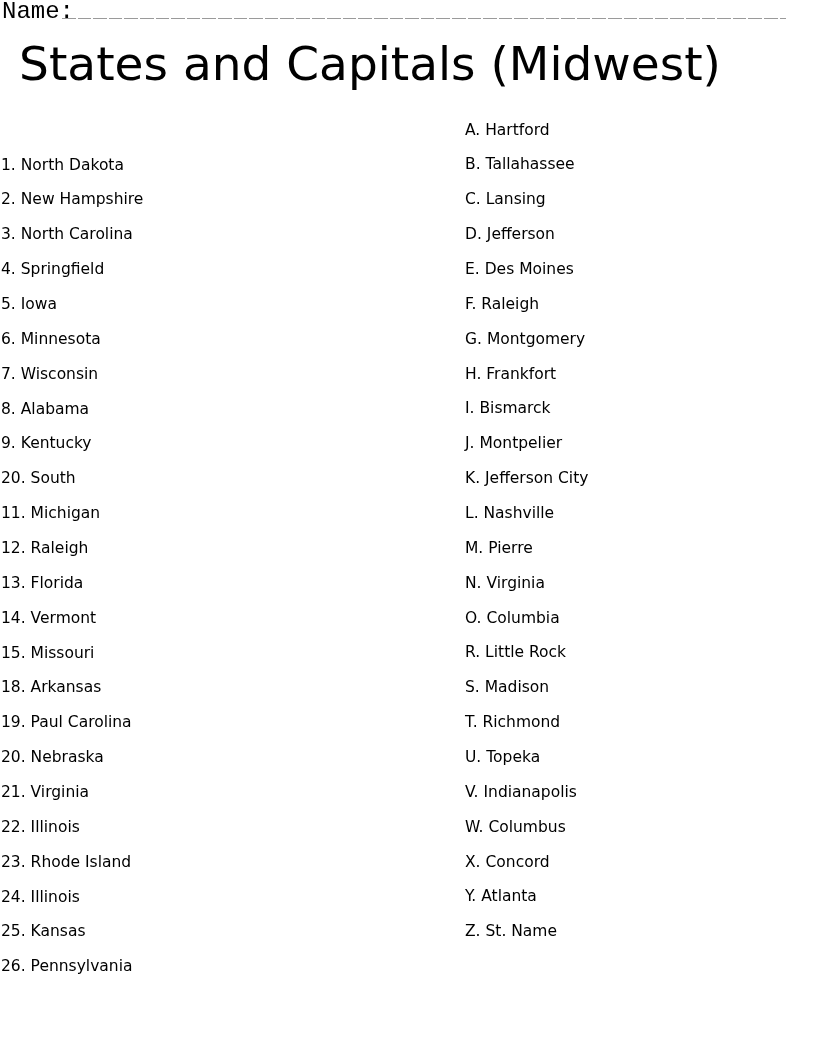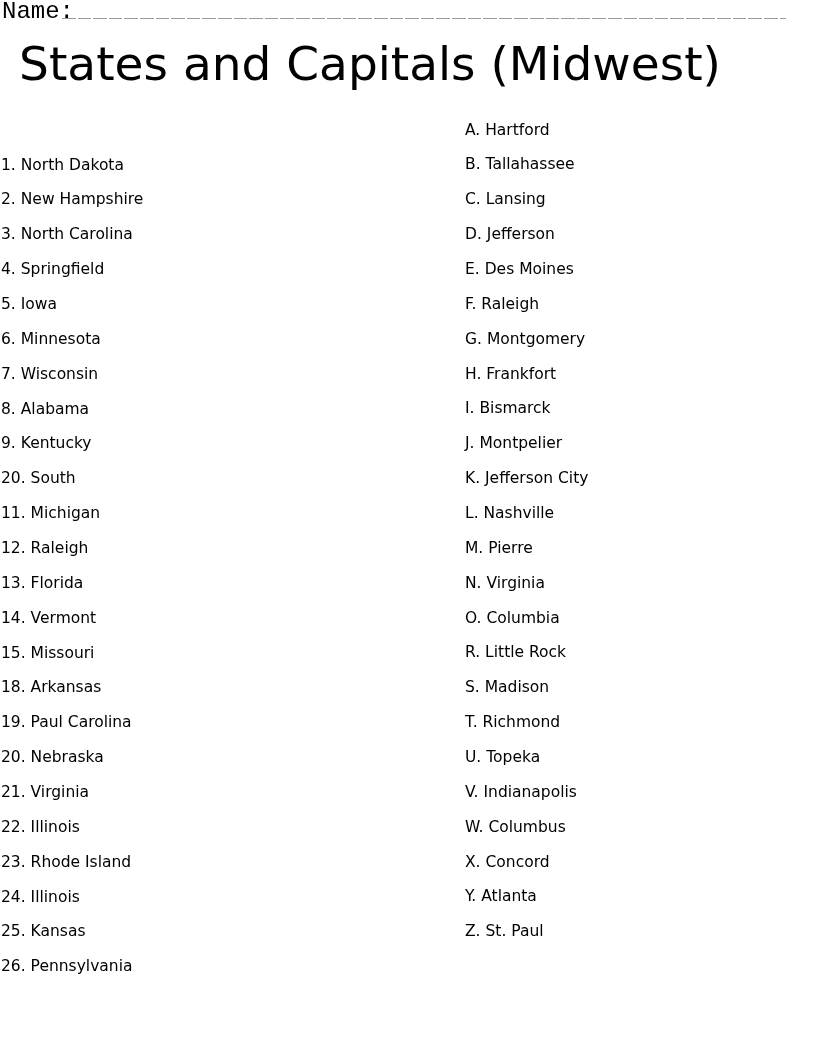--- a/index.html
+++ b/index.html
@@ -123,15 +123,15 @@
     <div class="match-row">
       <div class="state-cell"><span class="num">24.</span><span class="state">Illinois</span></div>
       <div class="capital-cell"><span class="letter">X.</span><span class="capital">Concord</span></div>
     </div>
     <div class="match-row">
       <div class="state-cell"><span class="num">25.</span><span class="state">Kansas</span></div>
       <div class="capital-cell"><span class="letter">Y.</span><span class="capital">Atlanta</span></div>
     </div>
     <div class="match-row">
       <div class="state-cell"><span class="num">26.</span><span class="state">Pennsylvania</span></div>
-      <div class="capital-cell"><span class="letter">Z.</span><span class="capital">St. Paul</span></div>
+      <div class="capital-cell"><span class="letter">Z.</span><span class="capital">St. Name</span></div>
     </div>
   </div>
 
 </body></html>

